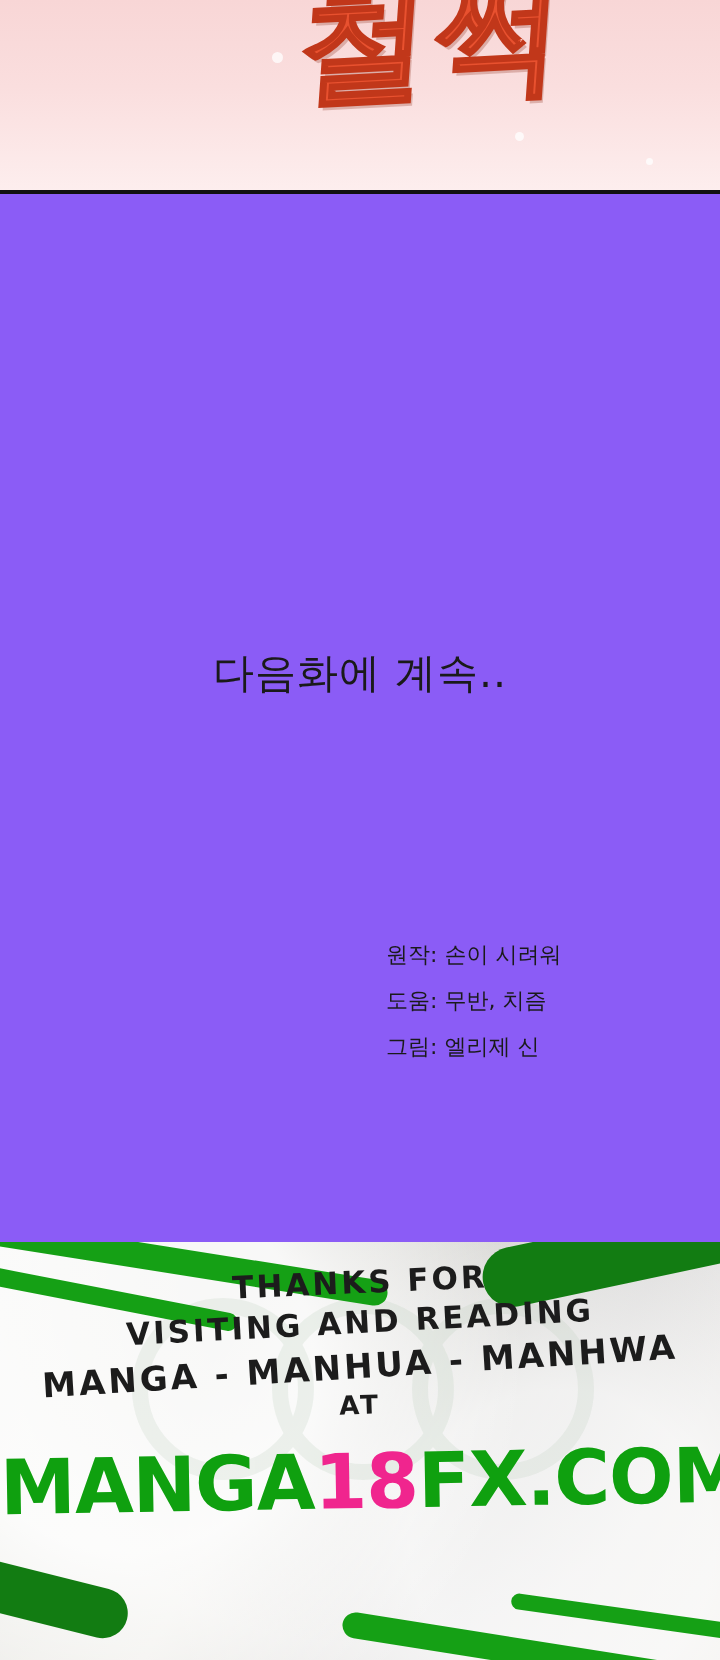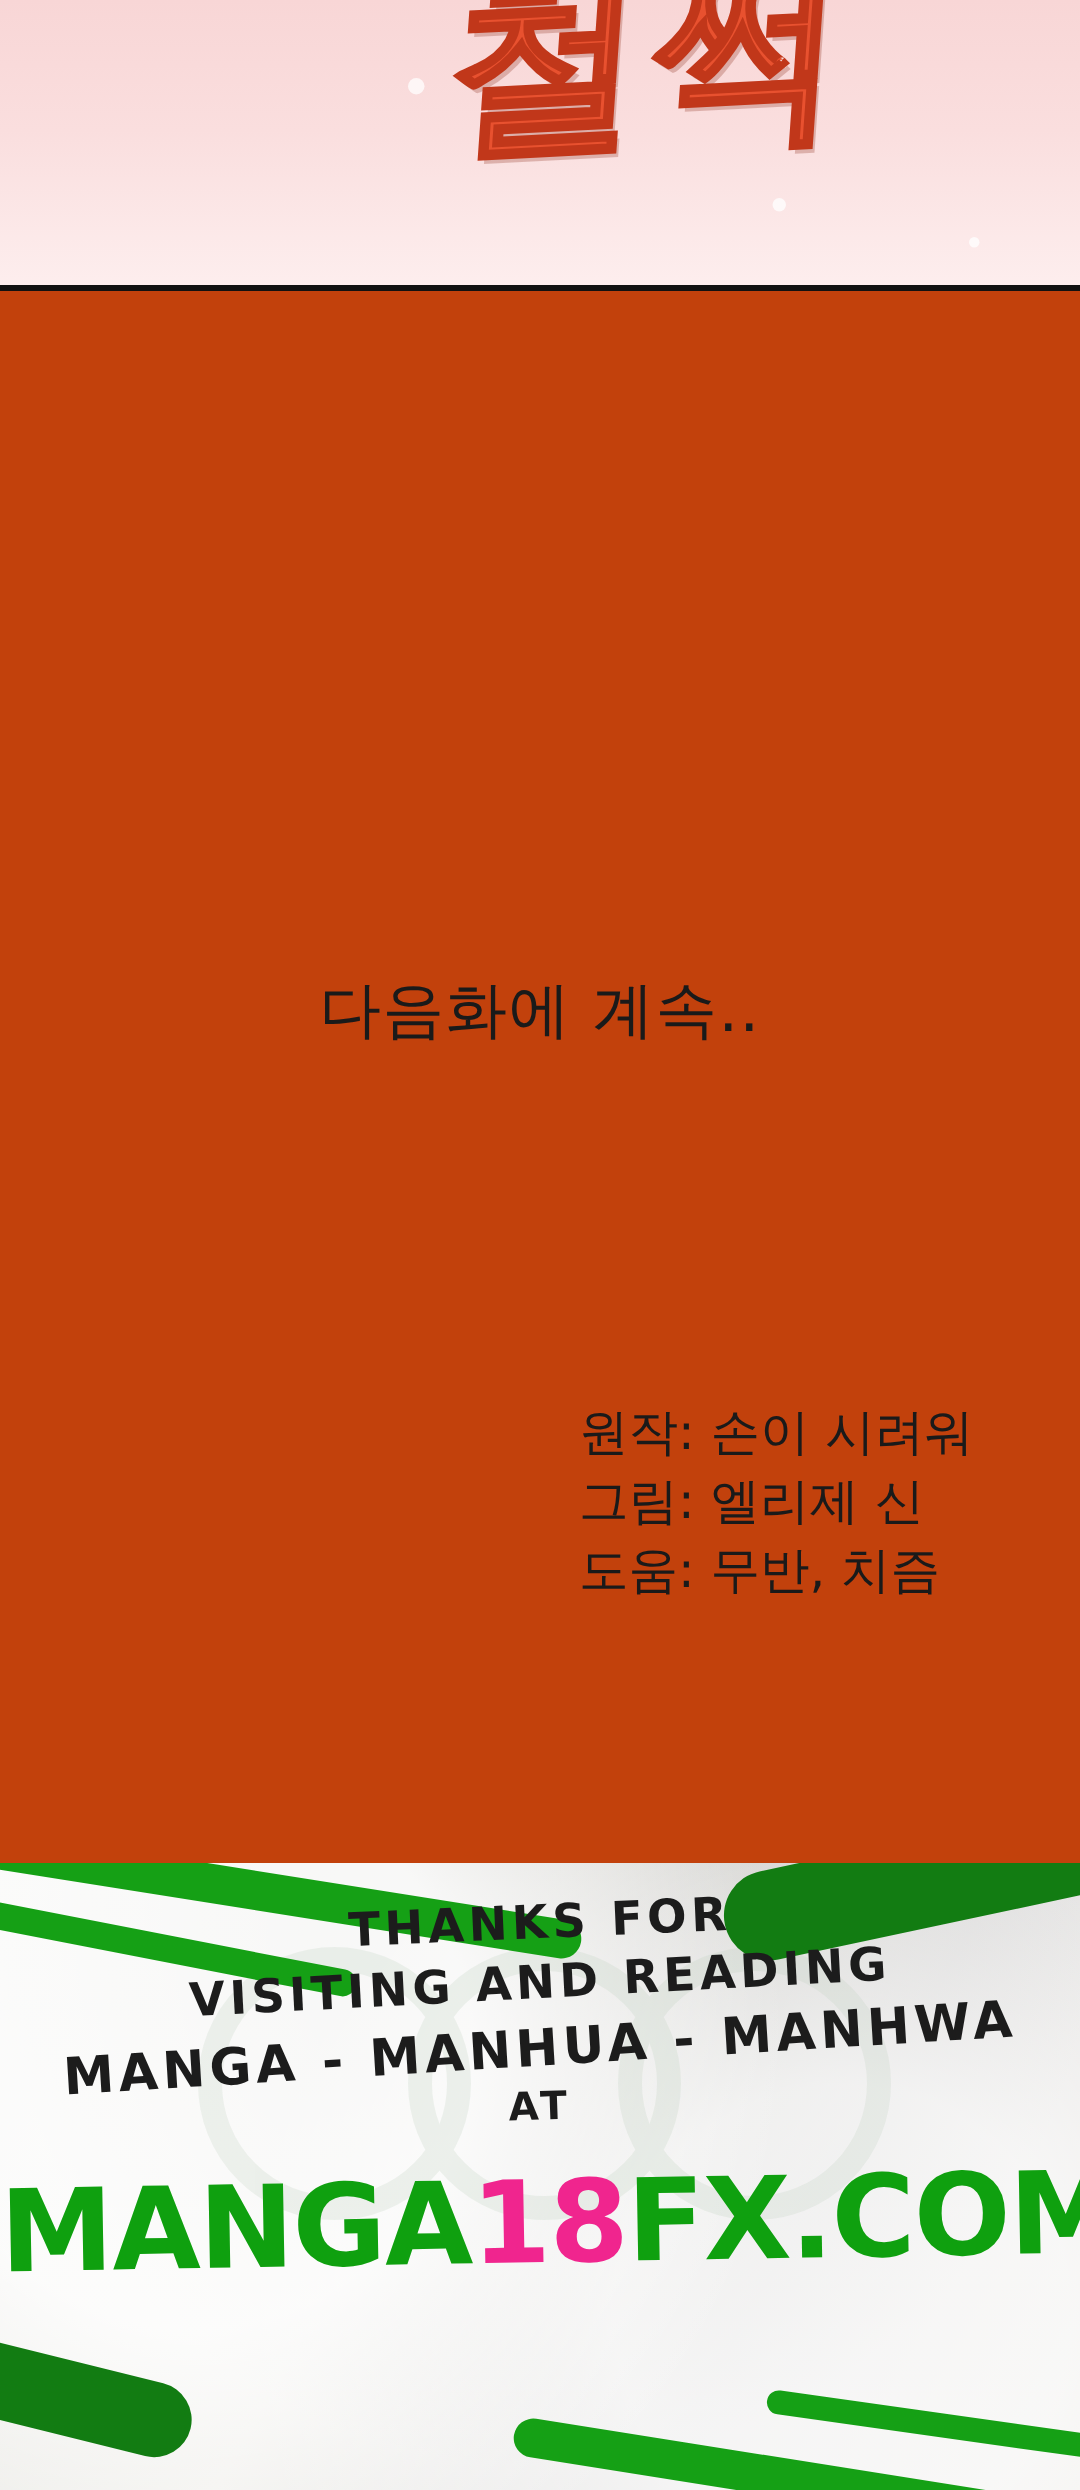--- a/index.html
+++ b/index.html
@@ -66,39 +66,39 @@
   .b2 { left: 515px; top: 132px; width: 9px; height: 9px; }
   .b3 { left: 646px; top: 158px; width: 7px; height: 7px; }
 
   
   .body-area {
     position: absolute;
     left: 0;
     top: 194px;
     width: 720px;
     height: 1048px;
-    background: #c2410c;
+    background: #8b5cf6;
   }
   .to-be-continued {
     position: absolute;
     left: 0;
     top: 452px;
     width: 720px;
     text-align: center;
     font-family: "DejaVu Sans", "Liberation Sans", sans-serif;
     font-size: 41px;
     color: #1a1a1a;
     letter-spacing: 1px;
   }
   .credits {
     position: absolute;
     left: 386px;
     top: 738px;
     font-family: "DejaVu Sans", "Liberation Sans", sans-serif;
-    font-size: 33px;
+    font-size: 22px;
     line-height: 46px;
     color: #1a1a1a;
   }
   .credits div { white-space: nowrap; }
 
   
   .banner {
     position: absolute;
     left: 0;
     top: 1242px;
@@ -228,22 +228,22 @@
     <div class="bubble b2"></div>
     <div class="bubble b3"></div>
   </div>
   <div class="panel-border-bottom"></div>
 
   <div class="body-area">
     <div class="to-be-continued">다음화에 계속..</div>
 
     <div class="credits">
       <div>원작: 손이 시려워</div>
+      <div>도움: 무반, 치즘</div>
       <div>그림: 엘리제 신</div>
-      <div>도움: 무반, 치즘</div>
     </div>
   </div>
 
   <div class="banner">
     <div class="banner-texture"></div>
 
     <div class="watermark">
       <div class="wm-ring wm1"></div>
       <div class="wm-ring wm2"></div>
       <div class="wm-ring wm3"></div>

